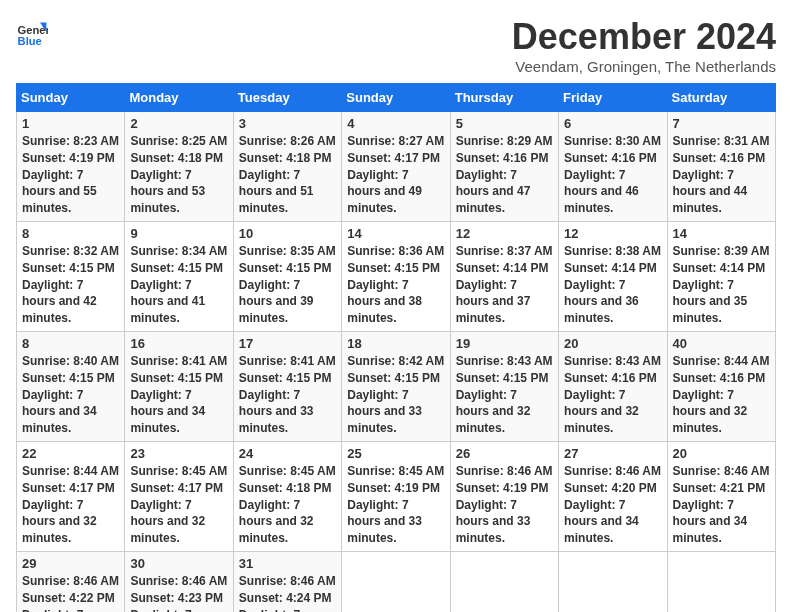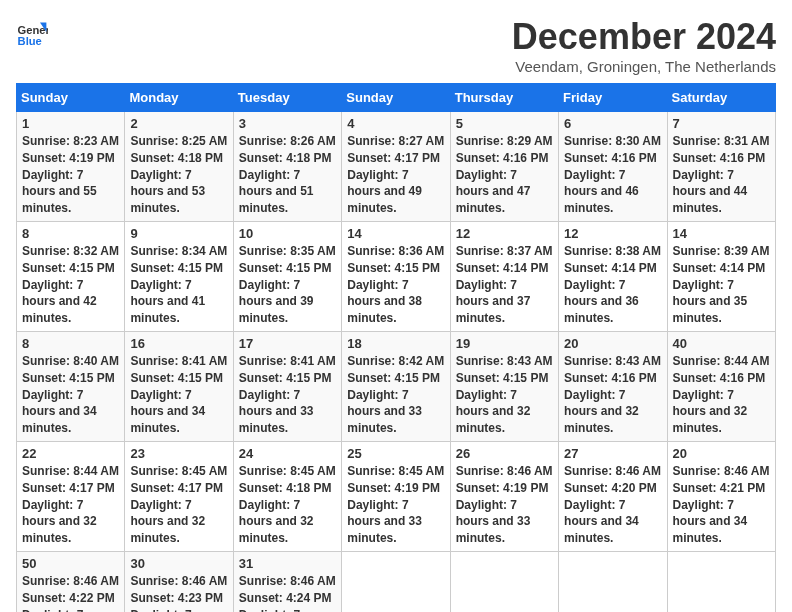--- a/index.html
+++ b/index.html
@@ -142,21 +142,21 @@
       <tr>
         <td><span class="day-num">22</span><span class="day-info">Sunrise: 8:44 AM<br>Sunset: 4:17 PM<br>Daylight: 7 hours and 32 minutes.</span></td>
         <td><span class="day-num">23</span><span class="day-info">Sunrise: 8:45 AM<br>Sunset: 4:17 PM<br>Daylight: 7 hours and 32 minutes.</span></td>
         <td><span class="day-num">24</span><span class="day-info">Sunrise: 8:45 AM<br>Sunset: 4:18 PM<br>Daylight: 7 hours and 32 minutes.</span></td>
         <td><span class="day-num">25</span><span class="day-info">Sunrise: 8:45 AM<br>Sunset: 4:19 PM<br>Daylight: 7 hours and 33 minutes.</span></td>
         <td><span class="day-num">26</span><span class="day-info">Sunrise: 8:46 AM<br>Sunset: 4:19 PM<br>Daylight: 7 hours and 33 minutes.</span></td>
         <td><span class="day-num">27</span><span class="day-info">Sunrise: 8:46 AM<br>Sunset: 4:20 PM<br>Daylight: 7 hours and 34 minutes.</span></td>
         <td><span class="day-num">20</span><span class="day-info">Sunrise: 8:46 AM<br>Sunset: 4:21 PM<br>Daylight: 7 hours and 34 minutes.</span></td>
       </tr>
       <tr>
-        <td><span class="day-num">50</span><span class="day-info">Sunrise: 8:46 AM<br>Sunset: 4:22 PM<br>Daylight: 7 hours and 35 minutes.</span></td>
+        <td><span class="day-num">29</span><span class="day-info">Sunrise: 8:46 AM<br>Sunset: 4:22 PM<br>Daylight: 7 hours and 35 minutes.</span></td>
         <td><span class="day-num">30</span><span class="day-info">Sunrise: 8:46 AM<br>Sunset: 4:23 PM<br>Daylight: 7 hours and 36 minutes.</span></td>
         <td><span class="day-num">31</span><span class="day-info">Sunrise: 8:46 AM<br>Sunset: 4:24 PM<br>Daylight: 7 hours and 37 minutes.</span></td>
         <td class="empty-cell"></td>
         <td class="empty-cell"></td>
         <td class="empty-cell"></td>
         <td class="empty-cell"></td>
       </tr>
     </tbody>
 </table>
 

